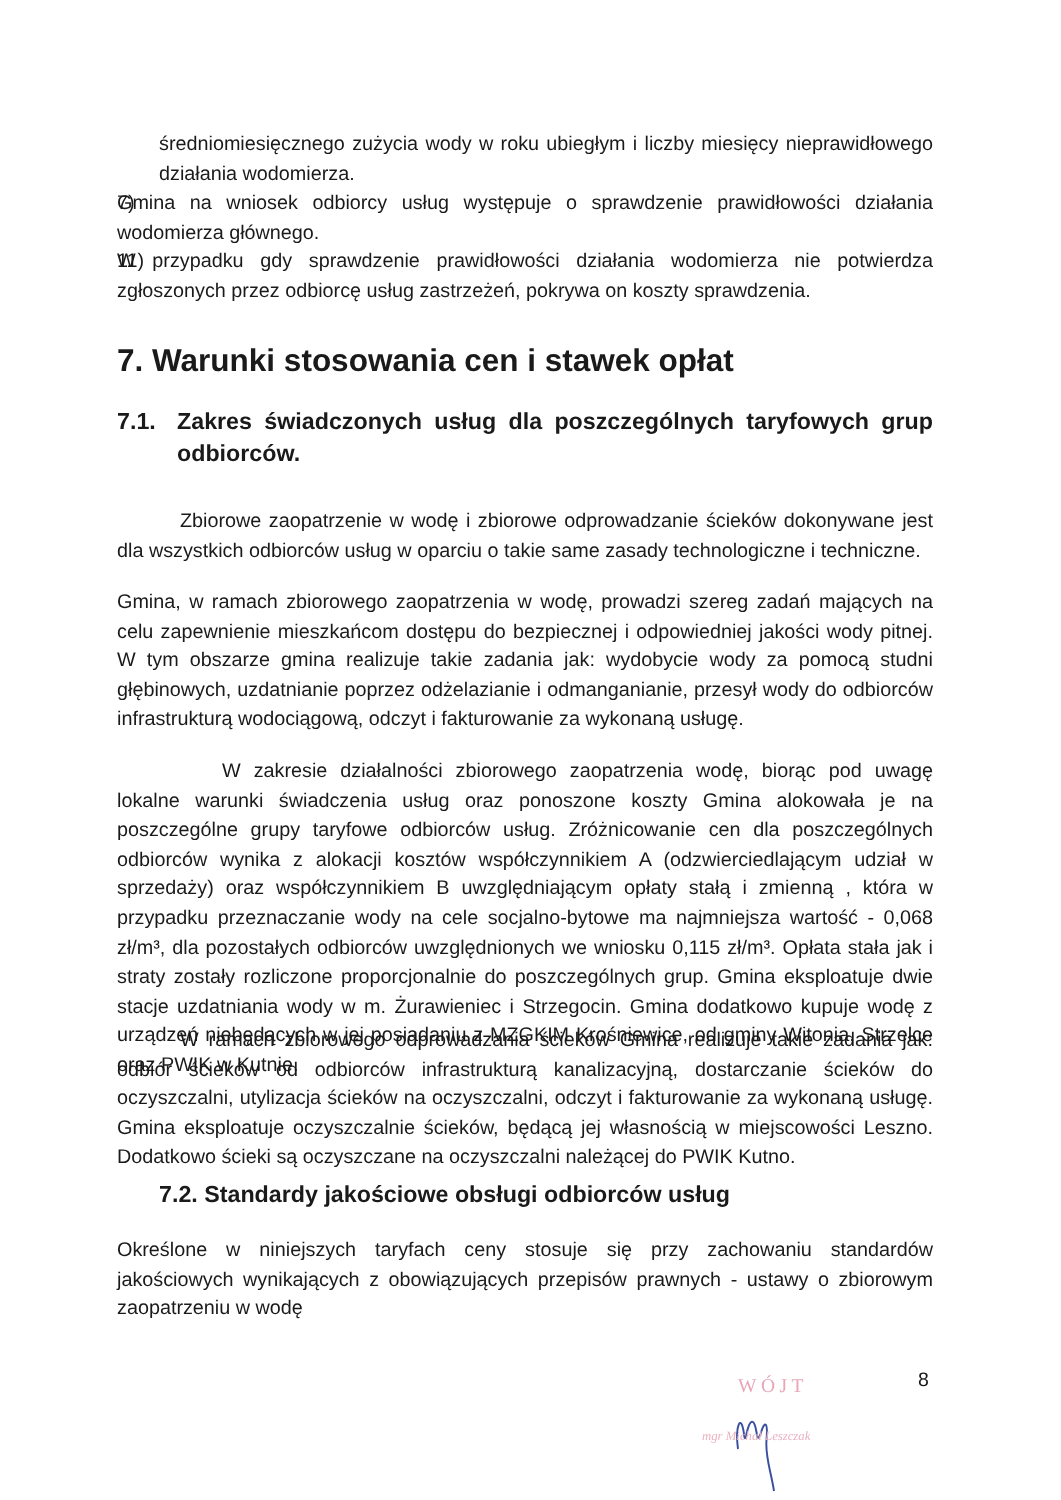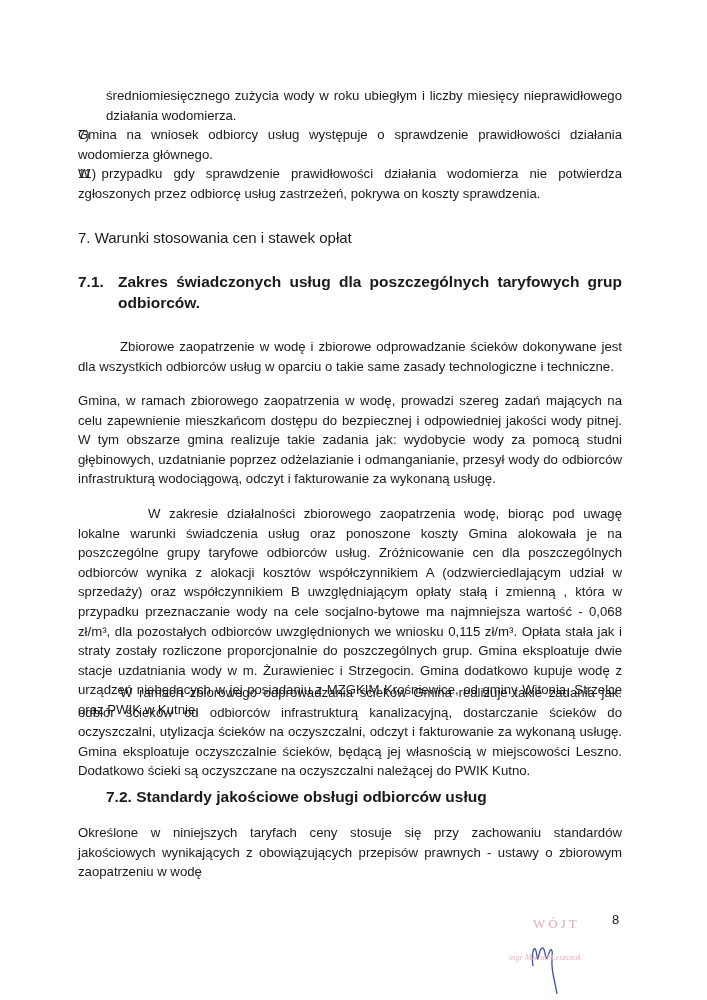--- a/index.html
+++ b/index.html
@@ -6,30 +6,30 @@
   body {
     width: 707px; height: 1000px; background: #ffffff; position: relative; overflow: hidden;
     font-family: "Liberation Sans", sans-serif; color: #1a1a1a;
   }
   .page { position: absolute; left: 0; top: 0; width: 621px; height: 1000px; }
   .txt { font-size: 13.2px; line-height: 19.6px; text-align: justify; }
   .list-item { position: absolute; left: 78px; width: 544px; }
   .list-num { position: absolute; left: 0; top: 0; width: 28px; }
   .list-body { }
   .cont { position: absolute; left: 106px; width: 516px; }
-  .h1 { position: absolute; left: 78px; top: 229px; font-weight: normal; font-size: 15px; }
+  .h1 { position: absolute; left: 78px; top: 229px; font-weight: bold; font-size: 21px; }
   .h2 { position: absolute; left: 78px; top: 271px; width: 544px; font-weight: bold; font-size: 15.5px; line-height: 21px; }
   .h2 .num { position: absolute; left: 0; top: 0; }
   .h2 .body { margin-left: 40px; text-align: justify; text-align-last: left; }
   .h3 { position: absolute; left: 106px; top: 788px; font-weight: bold; font-size: 15.5px; }
   .para { position: absolute; left: 78px; width: 544px; }
   .indent { text-indent: 42px; }
   .indent-l { text-indent: 70px; }
   .pagenum { position: absolute; left: 612px; top: 912px; font-size: 13px; }
-  .stamp { position: absolute; left: 493px; top: 912px; width: 130px; height: 80px; }
+  .stamp { position: absolute; left: 452px; top: 912px; width: 130px; height: 80px; }
   .stamp-title { position: absolute; left: 40px; top: 4px; color: #e8a6b8; font-size: 13px; letter-spacing: 3px; font-family: "Liberation Serif", serif; }
   .stamp-name { position: absolute; left: 16px; top: 40px; color: #e9b1c1; font-size: 8.5px; font-style: italic; font-family: "Liberation Serif", serif; }
   .signature { position: absolute; left: 30px; top: 14px; }
 </style>
 </head>
 <body>
 
 <div class="page">
 
   <div class="txt cont" style="top:86px;">średniomiesięcznego zużycia wody w roku ubiegłym i liczby miesięcy nieprawidłowego działania wodomierza.</div>

